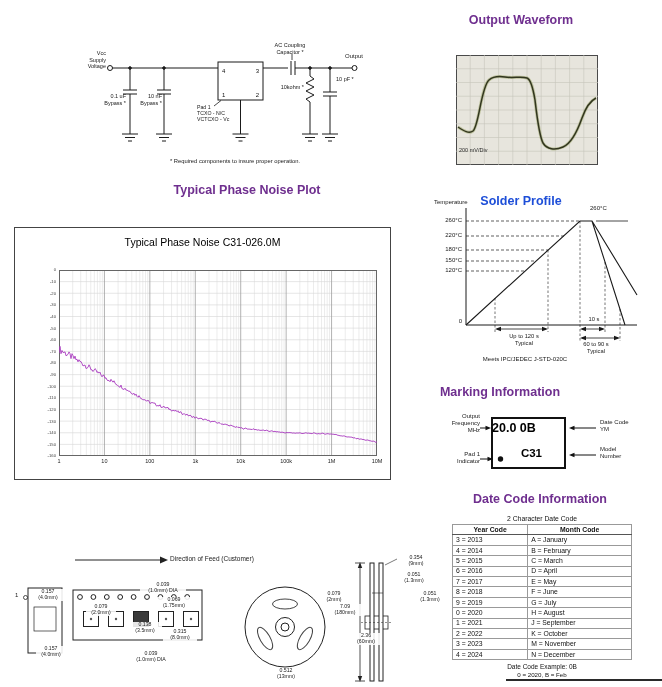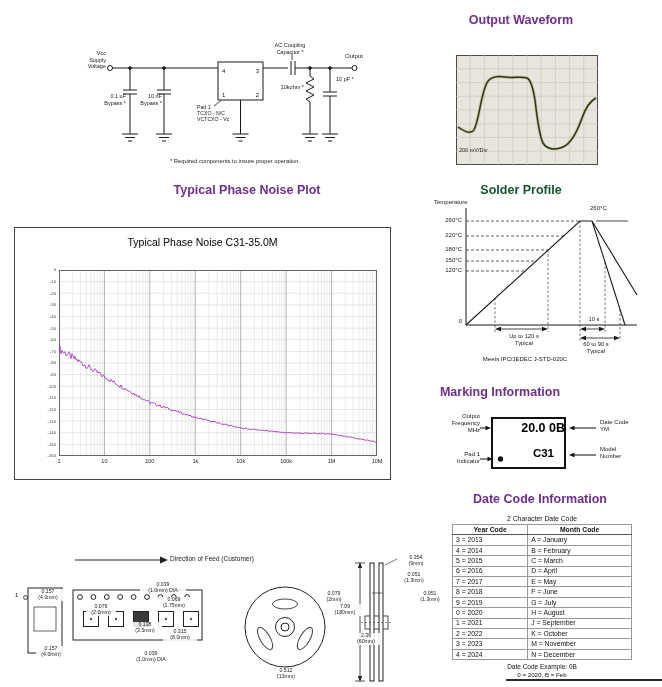--- a/index.html
+++ b/index.html
@@ -19,32 +19,32 @@
   .pn-ytick{position:absolute;left:19px;width:22px;text-align:right;font-size:4.2px;color:#444}
   .pn-xtick{position:absolute;top:230px;width:24px;text-align:center;font-size:5.5px;color:#222}
   #dc-box{position:absolute;left:452px;top:515px;width:180px}
   .dc-sub{text-align:center;font-size:6.8px;color:#111;margin-bottom:2px}
   table.dc{width:100%;border-collapse:collapse}
   .dc th,.dc td{border:0.5px solid #999;font-size:6.8px;padding:0.8px 3px;color:#111;line-height:1.15}
   .dc th{font-weight:bold;text-align:center;border-bottom:1px solid #555}
   .dc td{text-align:left}
   .dc-ex{text-align:center;font-size:6.5px;margin-top:3px;color:#111}
   .dc-ex2{text-align:center;font-size:6.2px;margin-top:1px;color:#111}
-  .mark-top{position:absolute;font-weight:bold;font-size:12.5px;text-align:right;color:#000}
+  .mark-top{position:absolute;font-weight:bold;font-size:12.5px;text-align:left;color:#000}
   .mark-model{position:absolute;font-weight:bold;font-size:11.5px;text-align:right;color:#000}
   #footer-rule{position:absolute;left:506px;top:679px;width:156px;height:2px;background:#2a2a2a}
 </style>
 </head>
 <body>
 
 <div id="page">
 
   <div class="stitle" style="left: 147px; top: 183px; width: 200px; color: rgb(111, 47, 143);">Typical Phase Noise Plot</div>
   <div class="stitle" style="left: 421px; top: 13px; width: 200px; color: rgb(111, 47, 143);">Output Waveform</div>
-  <div class="stitle" style="left: 421px; top: 183px; width: 200px; color: #14532d;">Solder Profile</div>
+  <div class="stitle" style="left: 421px; top: 194px; width: 200px; color: #1d4ed8;">Solder Profile</div>
   <div class="stitle" style="left: 400px; top: 385px; width: 200px; color: rgb(111, 47, 143);">Marking Information</div>
   <div class="stitle" style="left: 440px; top: 492px; width: 200px; color: rgb(111, 47, 143);">Date Code Information</div>
 
   <svg class="abs" style="left:55px;top:36px" width="335" height="132" viewBox="0 0 335 132">
     <defs>
       <g id="gnd" stroke="#1a1a1a" stroke-width="1">
           <path d="M-8 0H8M-5 3.5H5M-2 7H2" fill="none"></path>
         </g>
     </defs>
     <g stroke="#1a1a1a" stroke-width="1" fill="none">
@@ -109,21 +109,21 @@
       <path d="M0 13.75H142M0 27.5H142M0 41.25H142M0 55H142M0 68.75H142M0 82.5H142M0 96.25H142"></path>
     </g>
     <g>
       <path d="M2,72 C8,76 13,79 17,76 C23,71 25,32 33,25 C37,21.5 43,21 49,22 C57,23.5 65,21 71,23 C75,24.5 77,33 79,45 C81,62 83,80 87,88 C91,94.5 99,95.5 107,92 C114,89 120,80 126,63 C131,49 136,45 140,43" fill="none" stroke="#9aa468" stroke-width="3" opacity="0.55"></path>
       <path d="M2,72 C8,76 13,79 17,76 C23,71 25,32 33,25 C37,21.5 43,21 49,22 C57,23.5 65,21 71,23 C75,24.5 77,33 79,45 C81,62 83,80 87,88 C91,94.5 99,95.5 107,92 C114,89 120,80 126,63 C131,49 136,45 140,43" fill="none" stroke="#32361f" stroke-width="1.5"></path>
     </g>
   </svg>
   <div class="scope-scale" style="left:459px;top:147px">200 mV/Div</div>
 
   <div id="pn-chart">
-    <div id="pn-title">Typical Phase Noise C31-35.0M</div>
+    <div id="pn-title">Typical Phase Noise C31-026.0M</div>
     <svg id="pn-plot" width="318" height="186" viewBox="0 0 318 186">
         <line x1="0" y1="0" x2="318" y2="0" stroke="#cccccc" stroke-width="0.5"></line>
         <line x1="0" y1="11.625" x2="318" y2="11.625" stroke="#cccccc" stroke-width="0.5"></line>
         <line x1="0" y1="23.25" x2="318" y2="23.25" stroke="#cccccc" stroke-width="0.5"></line>
         <line x1="0" y1="34.875" x2="318" y2="34.875" stroke="#cccccc" stroke-width="0.5"></line>
         <line x1="0" y1="46.5" x2="318" y2="46.5" stroke="#cccccc" stroke-width="0.5"></line>
         <line x1="0" y1="58.125" x2="318" y2="58.125" stroke="#cccccc" stroke-width="0.5"></line>
         <line x1="0" y1="69.75" x2="318" y2="69.75" stroke="#cccccc" stroke-width="0.5"></line>
         <line x1="0" y1="81.375" x2="318" y2="81.375" stroke="#cccccc" stroke-width="0.5"></line>
         <line x1="0" y1="93" x2="318" y2="93" stroke="#cccccc" stroke-width="0.5"></line>
@@ -278,21 +278,21 @@
     </g>
     <circle cx="70.5" cy="57" r="2.7" fill="#111"></circle>
     <g fill="#111">
       <polygon points="61,26 55.5,23.8 55.5,28.2"></polygon>
       <polygon points="139,26 144.5,23.8 144.5,28.2"></polygon>
       <polygon points="63,57 57.5,54.8 57.5,59.2"></polygon>
       <polygon points="139,53 144.5,50.8 144.5,55.2"></polygon>
     </g>
   </svg>
   <div class="mark-top" style="left:492px;top:421px;width:73px">20.0 0B</div>
-  <div class="mark-model" style="left:490px;top:447px;width:64px">C31</div>
+  <div class="mark-model" style="left:478px;top:447px;width:64px">C31</div>
   <div class="lbl r" style="left:438px;top:413px;width:42px">Output
 Frequency
 MHz</div>
   <div class="lbl" style="left:600px;top:419px;width:50px">Date Code
 YM</div>
   <div class="lbl r" style="left:436px;top:451px;width:44px">Pad 1
 Indicator</div>
   <div class="lbl" style="left:600px;top:446px;width:44px">Model
 Number</div>
 

